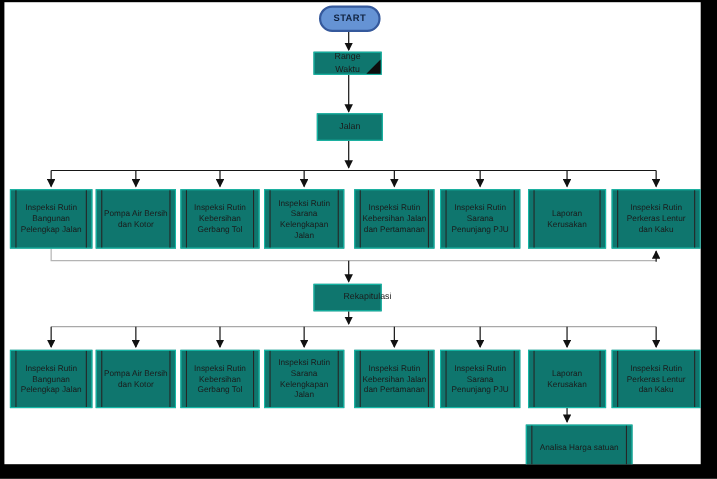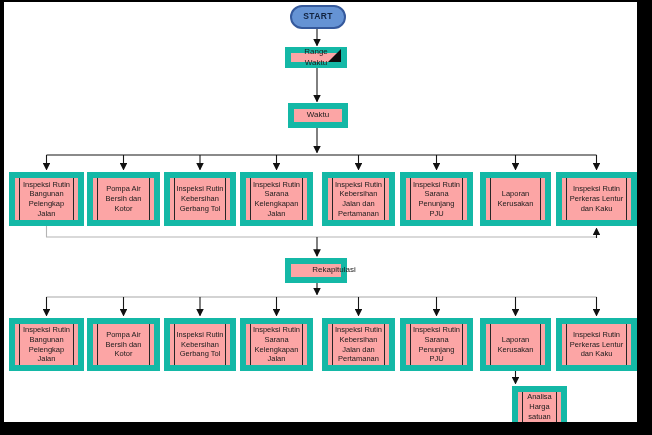--- a/index.html
+++ b/index.html
@@ -1,20 +1,20 @@
 <!DOCTYPE html>
 <html><head>
 <meta charset="utf-8">
 <style>
   html,body{margin:0;padding:0;background:#000;}
   body{width:652px;height:435px;font-family:"Liberation Sans",sans-serif;}
   .frame{position:relative;width:652px;height:435px;background:#000;}
   .canvas{position:absolute;left:4px;top:2px;width:633px;height:420px;background:#fff;overflow:hidden;}
   svg.connectors{position:absolute;left:0;top:0;pointer-events:none;}
-  .node{position:absolute;box-sizing:border-box;border:6px solid #14b8a6;background:#fca5a5;
+  .node{position:absolute;box-sizing:border-box;border:1px solid #14b8a6;background:#0f766e;
         display:flex;align-items:center;justify-content:center;text-align:center;
         font-size:7.5px;line-height:1.3;color:#1b1b1b;}
   .node .label{display:block;padding:0 6px;}
   .start{background:#6593d4;border:2px solid #35599c;border-radius:13px;
          font-weight:bold;font-size:8.5px;letter-spacing:.4px;color:#10223f;}
   .small-rect{font-size:8px;}
   .proc .dl{position:absolute;top:0;bottom:0;width:1px;background:#262626;}
   .dl.l{left:4px}.dl.r{right:4px}
   .fold-corner{position:absolute;right:0;bottom:0;width:0;height:0;
                border-bottom:13px solid #0d0d0d;border-left:13px solid transparent;}
@@ -68,21 +68,21 @@
     <div class="node start" style="left:286px;top:3px;width:56px;height:24px;">
       <span class="label">START</span>
     </div>
 
     <div class="node small-rect" style="left:281px;top:45px;width:62px;height:21px;">
       <span class="label">Range Waktu</span>
       <span class="fold-corner"></span>
     </div>
 
     <div class="node small-rect" style="left:284px;top:101px;width:60px;height:25px;">
-      <span class="label">Waktu</span>
+      <span class="label">Jalan</span>
     </div>
 
     <div class="node proc" style="left:5px;top:170px;width:75px;height:54px;">
       <i class="dl l"></i>
         <i class="dl r"></i>
       <span class="label">Inspeksi Rutin Bangunan Pelengkap Jalan</span>
     </div>
     <div class="node proc" style="left:83px;top:170px;width:73px;height:54px;">
       <i class="dl l"></i>
         <i class="dl r"></i>
@@ -157,20 +157,20 @@
       <i class="dl l"></i>
         <i class="dl r"></i>
       <span class="label">Laporan Kerusakan</span>
     </div>
     <div class="node proc" style="left:552px;top:316px;width:81px;height:53px;">
       <i class="dl l"></i>
         <i class="dl r"></i>
       <span class="label">Inspeksi Rutin Perkeras Lentur dan Kaku</span>
     </div>
 
-    <div class="node proc" style="left:474px;top:384px;width:55px;height:42px;margin-left:34px;">
+    <div class="node proc" style="left:474px;top:384px;width:97px;height:42px;">
       <i class="dl l"></i>
         <i class="dl r"></i>
       <span class="label">Analisa Harga satuan</span>
     </div>
 
   </div>
 </div>
 
 </body></html>

